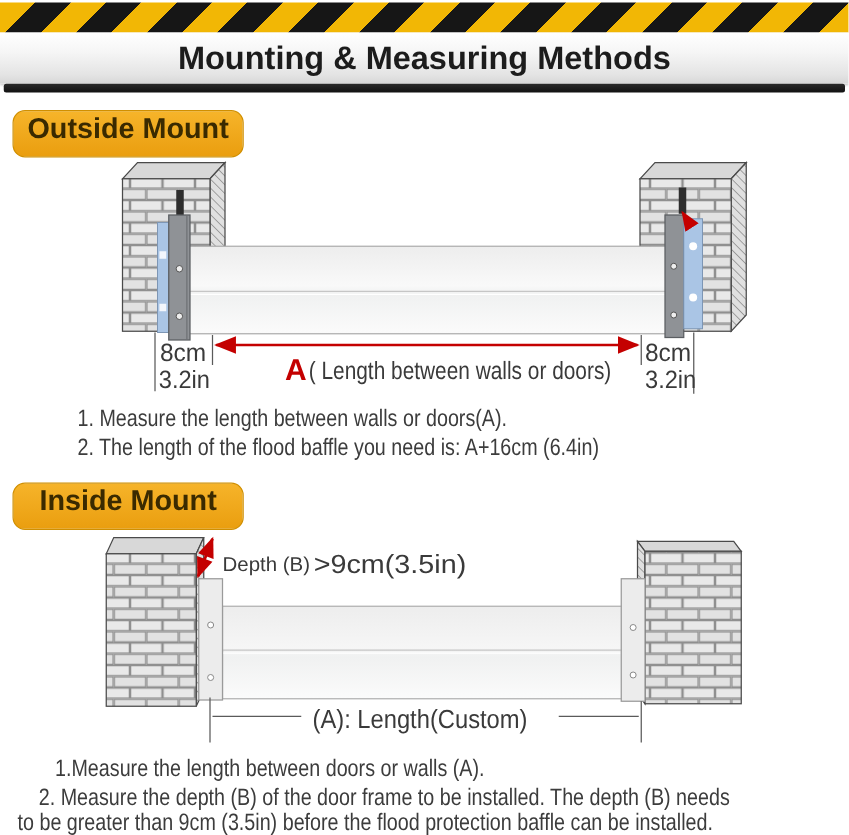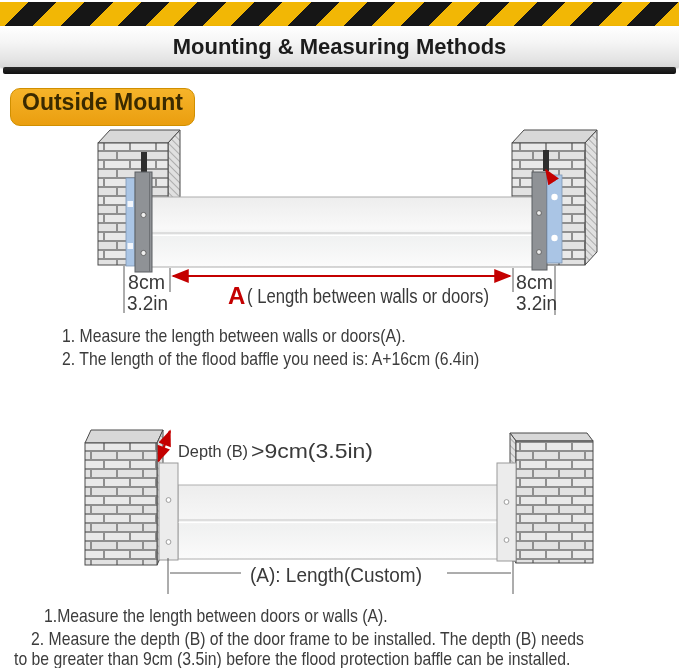--- a/index.html
+++ b/index.html
@@ -12,21 +12,21 @@
     position:absolute; left:0; top:2px; width:679px; height:24px;
     background:repeating-linear-gradient(135deg,#f2b705 0 20px,#161616 20px 40px);
   }
   .titlebar {
     position:absolute; left:0; top:26px; width:679px; height:41px;
     background:linear-gradient(180deg,#ffffff 0%,#f5f5f5 40%,#e4e4e4 82%,#d7d7d7 100%);
     display:flex; align-items:center; justify-content:center;
     box-shadow:0 1px 2px rgba(0,0,0,0.25);
   }
   .title {
-    font-size:22px; font-weight:700; color:#1c1c1c; letter-spacing:0px; white-space:nowrap;
+    font-size:26px; font-weight:700; color:#1c1c1c; letter-spacing:0px; white-space:nowrap;
   }
   .blackbar {
     position:absolute; left:3px; top:67px; width:673px; height:7px;
     background:linear-gradient(180deg,#2a2a2a,#111111); border-radius:2px;
   }
   
   .tag {
     position:absolute; left:10px; width:183px; height:36px; border-radius:10px;
     background:linear-gradient(180deg,#f6b42a,#ea9e0f);
     border:1px solid #d08f00;
@@ -147,20 +147,23 @@
     <text class="dim" x="127" y="186" textLength="41" lengthAdjust="spacingAndGlyphs">3.2in</text>
     <text class="dim" x="516" y="165" textLength="37" lengthAdjust="spacingAndGlyphs">8cm</text>
     <text class="dim" x="516" y="186" textLength="41" lengthAdjust="spacingAndGlyphs">3.2in</text>
     <text class="a-letter" x="228" y="180">A</text>
     <text class="a-rest" x="247" y="179" textLength="242" lengthAdjust="spacingAndGlyphs">( Length between walls or doors)</text>
   </svg>
 
   <div class="ins ins-o1">1. Measure the length between walls or doors(A).</div>
   <div class="ins ins-o2">2. The length of the flood baffle you need is: A+16cm (6.4in)</div>
 
+  <div class="tag tag-inside">
+    <span>Inside Mount</span>
+  </div>
 
   <svg class="diag diag2" width="679" height="174" viewBox="0 0 679 174">
     <defs>
       <pattern id="brick2" width="26" height="18" patternUnits="userSpaceOnUse">
         <rect width="26" height="18" fill="#f7f7f7"></rect>
         <rect x="0.5" y="0.5" width="25" height="8" fill="#e9e9e9" stroke="#8f8f8f"></rect>
         <rect x="-12.5" y="9.5" width="25" height="8" fill="#e2e2e2" stroke="#8f8f8f"></rect>
         <rect x="13.5" y="9.5" width="25" height="8" fill="#e2e2e2" stroke="#8f8f8f"></rect>
       </pattern>
       <pattern id="hatch2" width="5" height="5" patternUnits="userSpaceOnUse" patternTransform="rotate(-45)">

